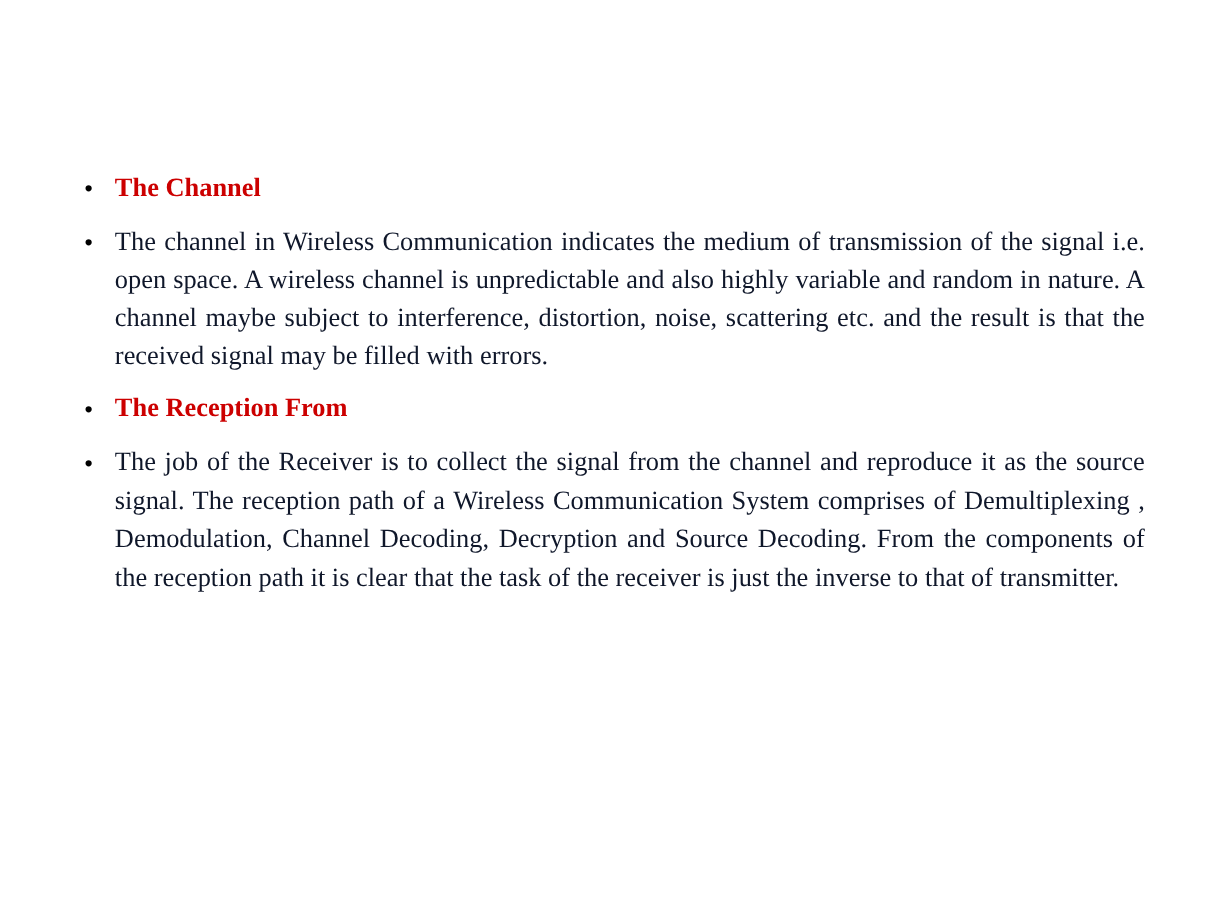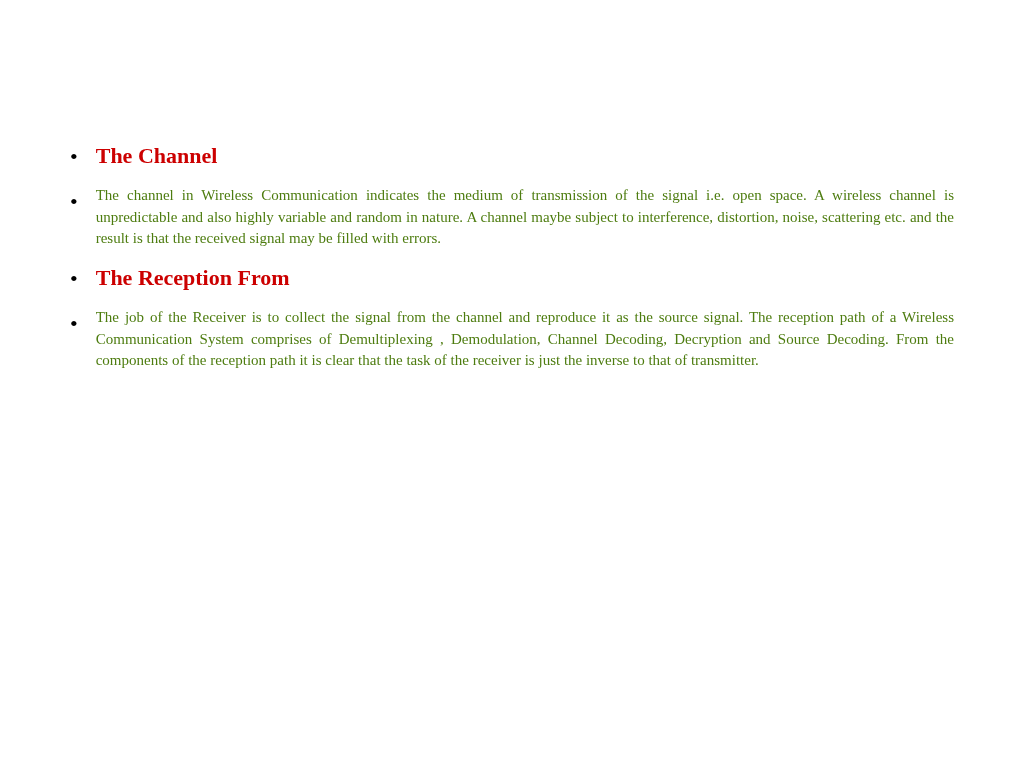--- a/index.html
+++ b/index.html
@@ -52,22 +52,22 @@
       flex: 1;
     }
 
     .red-heading {
       color: #cc0000;
       font-weight: bold;
       font-size: 22px;
     }
 
     .body-text {
-      color: #4d7c0f;
-      font-size: 15px;
+      color: #0f172a;
+      font-size: 22px;
       line-height: 1.45;
       text-align: justify;
     }
   </style>
 </head>
 <body>
 
 <div class="content-area">
   <ul class="bullet-list">
 

